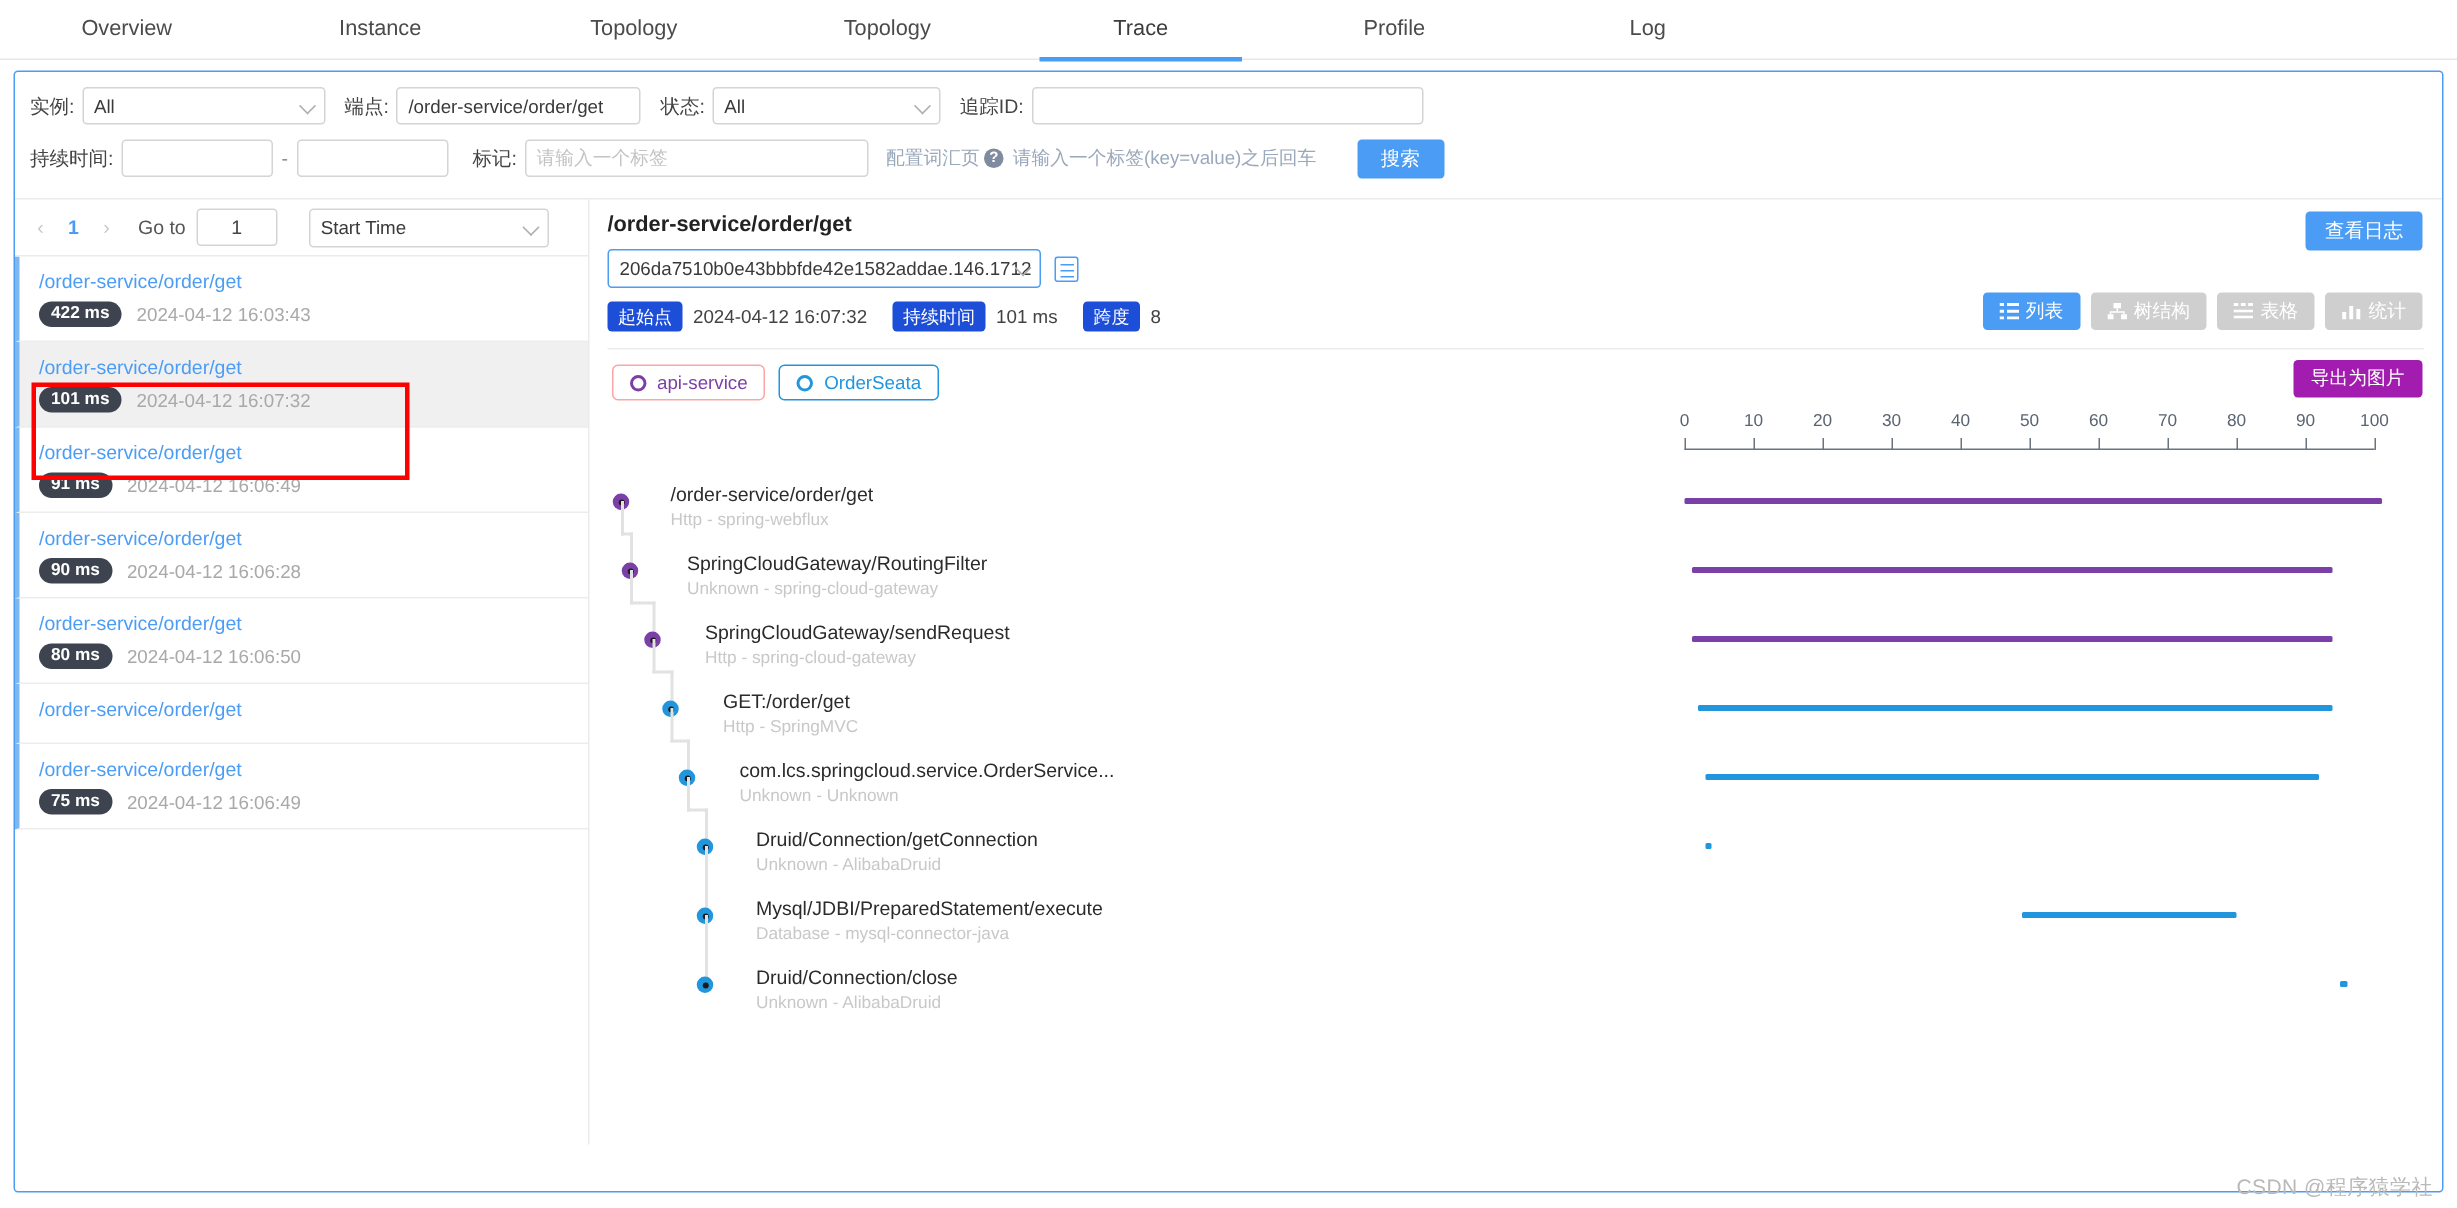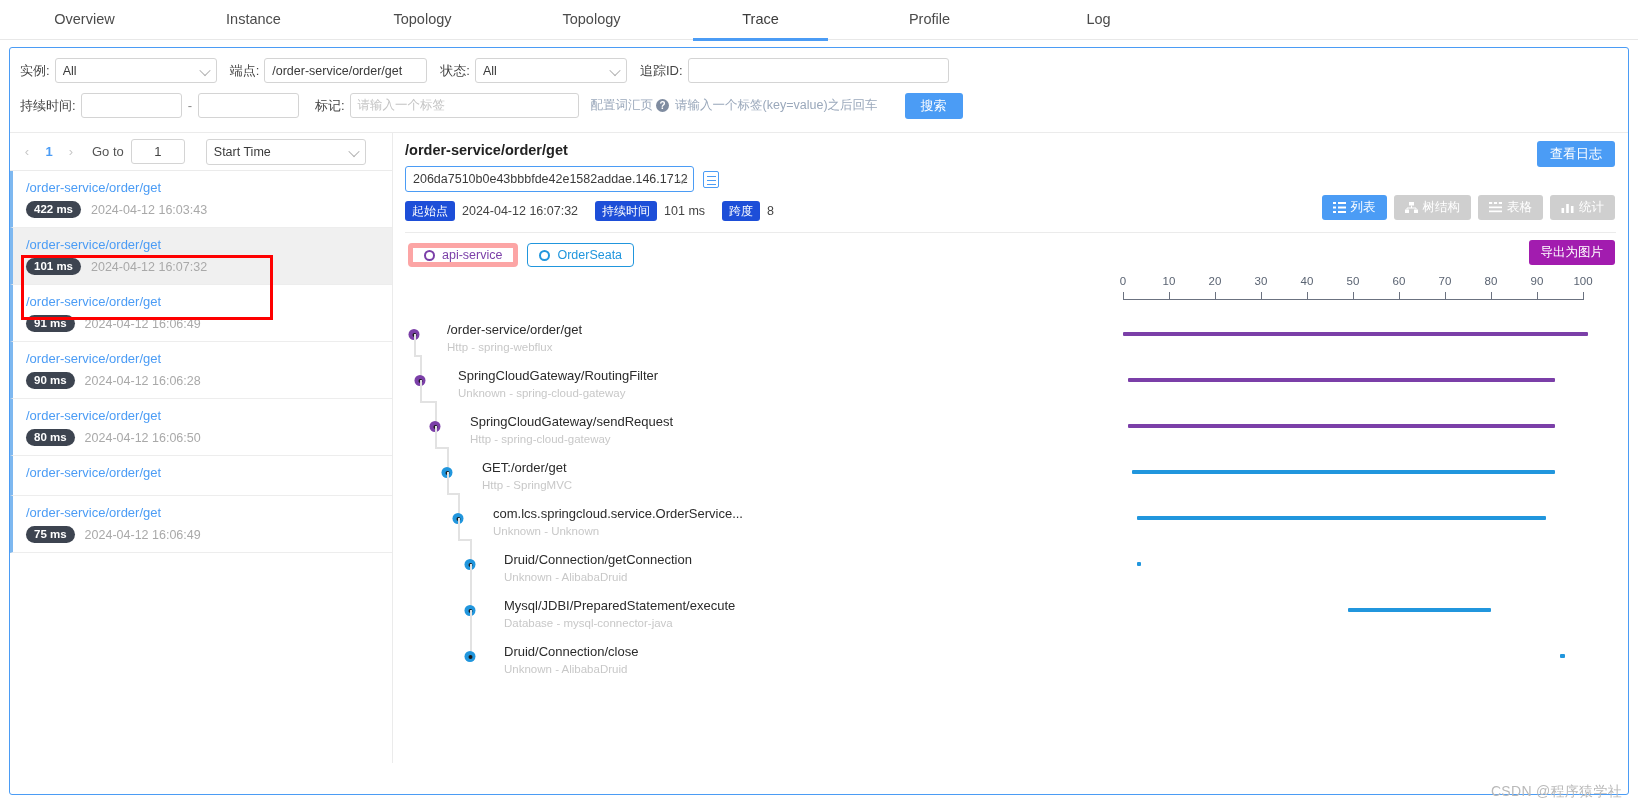--- a/index.html
+++ b/index.html
@@ -415,21 +415,21 @@
               <rect x="9.9" y="4" width="2.6" height="7" fill="#fff"></rect>
             </svg>
             <span>统计</span>
           </button>
         </div>
 
         <div class="divider"></div>
       </div>
 
       <div class="legendrow">
-        <div class="chip" style="color:#7b3fa8;border:5px solid #fca5a5;">
+        <div class="chip" style="color:#7b3fa8;border:1px solid #fca5a5;">
           <span class="ring"></span>
           <span>api-service</span>
         </div>
         <div class="chip" style="color:#2196dd;border:1px solid #2196dd;">
           <span class="ring"></span>
           <span>OrderSeata</span>
         </div>
         <button class="export-btn">导出为图片</button>
       </div>
 

